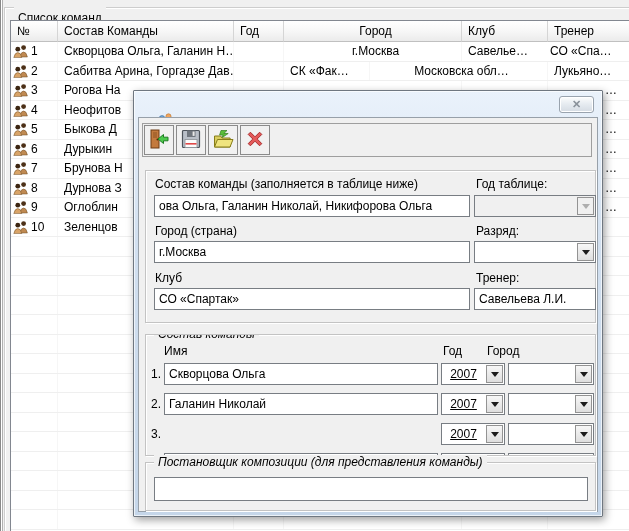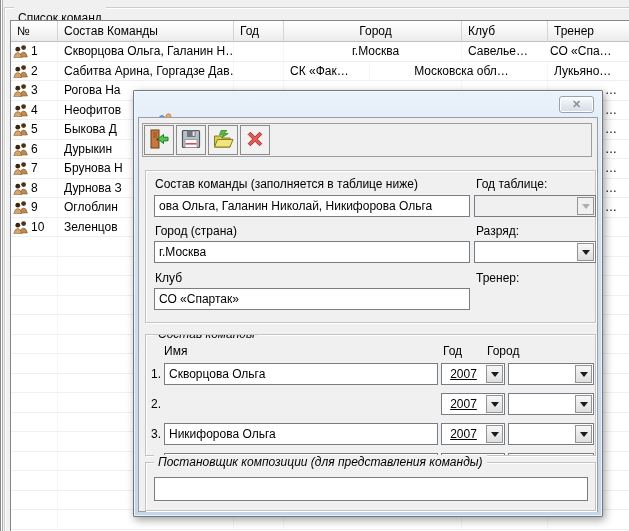--- a/index.html
+++ b/index.html
@@ -470,20 +470,21 @@
       <div class="combo" style="left:328px; top:70px; width:122px;">
         <span class="val"></span>
         <span class="combo-btn">
             <span class="arrow-down"></span>
           </span>
       </div>
 
       <div class="lbl" style="left:9px; top:100px;">Клуб</div>
       <input class="tb" style="left: 8px; top: 117px; width: 316px;" value="СО «Спартак»">
       <div class="lbl" style="left:330px; top:100px;">Тренер:</div>
+      <input class="tb" style="left: 328px; top: 117px; width: 122px;" value="Савельева Л.И.">
     </div>
 
     <div class="groupbox g2">
       <div class="groupbox-title">Состав команды</div>
       <div class="lbl" style="left:18px; top:9px;">Имя</div>
       <div class="lbl" style="left:297px; top:9px;">Год</div>
       <div class="lbl" style="left:341px; top:9px;">Город</div>
       <div id="members-rows">
           <div class="member-row" style="top: 28px;">
     <span class="member-index">1.</span>
@@ -496,36 +497,36 @@
     </div>
     <div class="combo member-rank">
       <span class="val"></span>
       <span class="combo-btn">
                 <span class="arrow-down"></span>
               </span>
     </div>
   </div>
           <div class="member-row" style="top: 58px;">
     <span class="member-index">2.</span>
+    <input class="tb member-name" value="Галанин Николай" style="">
     <div class="combo member-year">
       <span class="val centered">2007</span>
       <span class="combo-btn">
                 <span class="arrow-down"></span>
               </span>
     </div>
     <div class="combo member-rank">
       <span class="val"></span>
       <span class="combo-btn">
                 <span class="arrow-down"></span>
               </span>
     </div>
   </div>
           <div class="member-row" style="top: 88px;">
     <span class="member-index">3.</span>
-    <input class="tb member-name" value="Никифорова Ольга" style="">
     <div class="combo member-year">
       <span class="val centered">2007</span>
       <span class="combo-btn">
                 <span class="arrow-down"></span>
               </span>
     </div>
     <div class="combo member-rank">
       <span class="val"></span>
       <span class="combo-btn">
                 <span class="arrow-down"></span>

